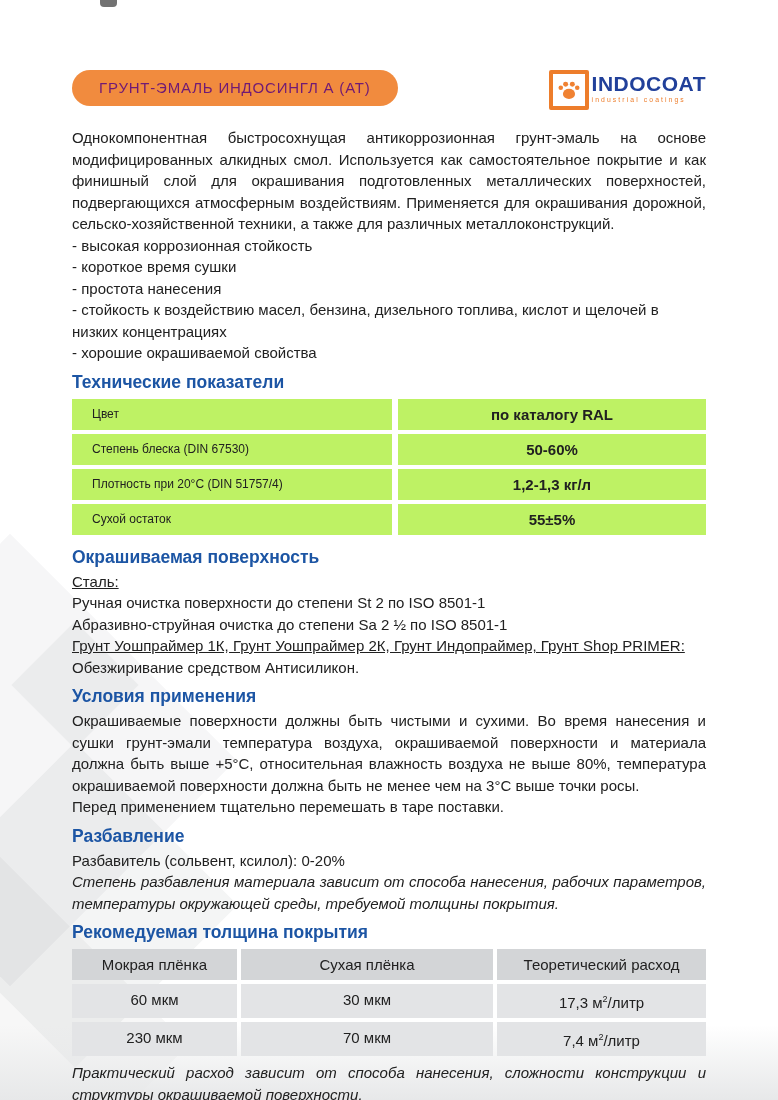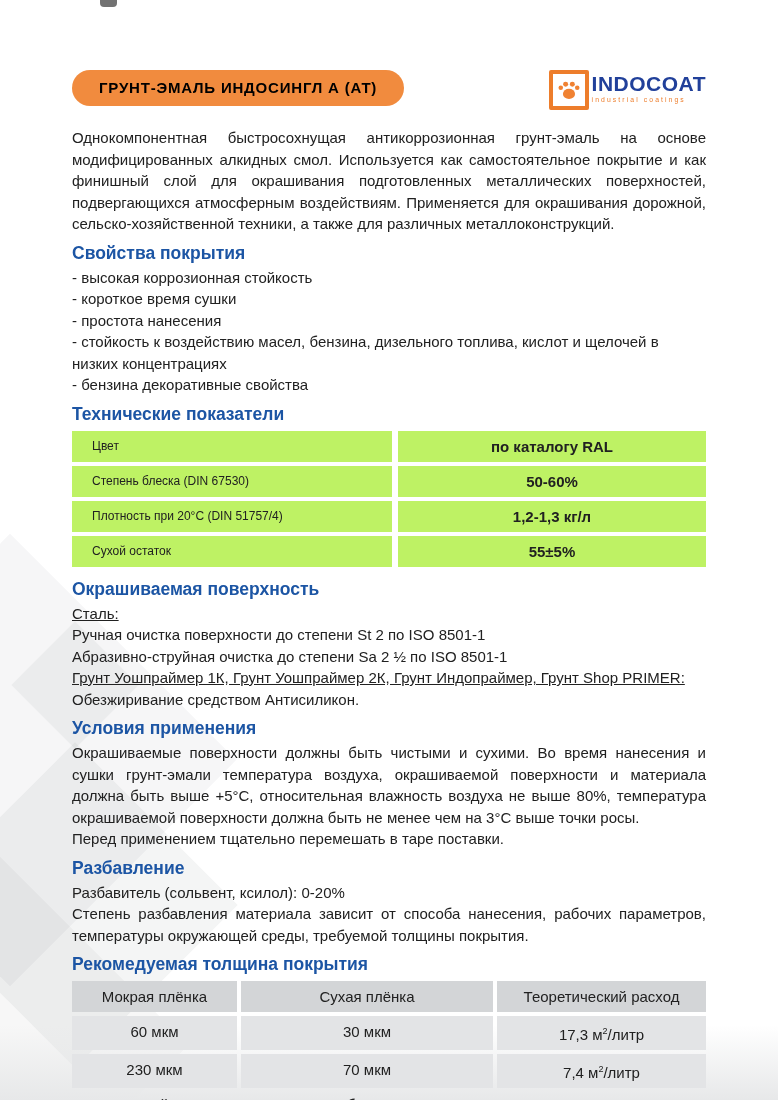--- a/index.html
+++ b/index.html
@@ -13,34 +13,34 @@
   .d2{left:-40px;top:790px;width:230px;height:230px;opacity:0.05;}
   .d3{left:-210px;top:880px;width:330px;height:330px;opacity:0.04;}
   .d4{left:30px;top:640px;width:90px;height:90px;opacity:0.05;}
   .bg-bottom{position:absolute;left:0;right:0;bottom:0;height:75px;
     background:linear-gradient(180deg,rgba(233,234,235,0) 0%,#e7e8e9 100%);}
   .top-artifact{position:absolute;left:100px;top:0;width:17px;height:7px;background:#4f4f4f;
     border-radius:0 0 4px 4px;opacity:.8;}
   .content{position:absolute;left:72px;top:0;width:634px;}
   
   .header-row{margin-top:70px;display:flex;justify-content:space-between;align-items:flex-start;}
-  .title-pill{background:#F18B3E;color:#000000;border-radius:19px;height:36px;line-height:36px;
-    padding:0 27px;font-size:15px;font-weight:bold;letter-spacing:.8px;white-space:nowrap;}
+  .title-pill{background:#F18B3E;color:#701a75;border-radius:19px;height:36px;line-height:36px;
+    padding:0 27px;font-size:15px;font-weight:normal;letter-spacing:.8px;white-space:nowrap;}
   .brand{display:flex;align-items:flex-start;margin-top:0;}
   .brand-box{width:32px;height:32px;border:4px solid #ED7D2B;background:#fff;border-radius:2px;
     display:flex;align-items:center;justify-content:center;}
   .brand-text{margin-left:3px;display:flex;flex-direction:column;}
   .brand-name{color:#21409A;font-weight:bold;font-size:21px;letter-spacing:.5px;line-height:22px;margin-top:3px;}
   .brand-tag{color:#ED7D2B;font-size:6.8px;letter-spacing:2.1px;margin-top:1px;}
   
   .para{font-size:15px;line-height:21.5px;text-align:justify;margin-top:17px;}
   .h2{color:#1C55A4;font-size:17.5px;font-weight:bold;margin-top:8px;margin-bottom:3px;line-height:21px;}
   .line{font-size:15px;line-height:21.5px;}
   .underline{text-decoration:underline;}
-  .italic{}
+  .italic{font-style:italic;}
   
   .t1{display:grid;grid-template-columns:320px 1fr;gap:4px 6px;margin-top:6px;}
   .t1 .cl{background:#bef264;padding:6px 8px 6px 20px;font-size:12px;line-height:19px;}
   .t1 .cv{background:#bef264;padding:6px 8px;font-size:15px;line-height:19px;text-align:center;font-weight:bold;}
   
   .t2{display:grid;grid-template-columns:165px 252px 1fr;gap:4px 4px;margin-top:6px;}
   .t2 .th{background:#d3d5d7;padding:6px 4px;font-size:15px;line-height:19px;text-align:center;}
   .t2 .td{background:#e3e4e6;padding:6px 4px;font-size:15px;line-height:19px;text-align:center;}
   .t2 sup{font-size:9px;}
 </style>
@@ -72,26 +72,25 @@
         </div>
         <div class="brand-text">
           <div class="brand-name">INDOCOAT</div>
           <div class="brand-tag">industrial coatings</div>
         </div>
       </div>
     </div>
 
     <div class="para">Однокомпонентная быстросохнущая антикоррозионная грунт-эмаль на основе модифицированных алкидных смол. Используется как самостоятельное покрытие и как финишный слой для окрашивания подготовленных металлических поверхностей, подвергающихся атмосферным воздействиям. Применяется для окрашивания дорожной, сельско-хозяйственной техники,  а также для различных металлоконструкций.</div>
 
-    <div class="h2">Свойства покрытия</div>
     <div class="line">- высокая коррозионная стойкость</div>
     <div class="line">- короткое время сушки</div>
     <div class="line">- простота нанесения</div>
     <div class="line">- стойкость к воздействию масел, бензина, дизельного топлива, кислот и щелочей в низких концентрациях</div>
-    <div class="line">- бензина декоративные свойства</div>
+    <div class="line">- хорошие окрашиваемой свойства</div>
 
     <div class="h2">Технические показатели</div>
     <div class="t1">
       <div class="cl">Цвет</div>
       <div class="cv">по каталогу RAL</div>
       <div class="cl">Степень блеска (DIN 67530)</div>
       <div class="cv">50-60%</div>
       <div class="cl">Плотность при 20°C (DIN 51757/4)</div>
       <div class="cv">1,2-1,3 кг/л</div>
       <div class="cl">Сухой остаток</div>

